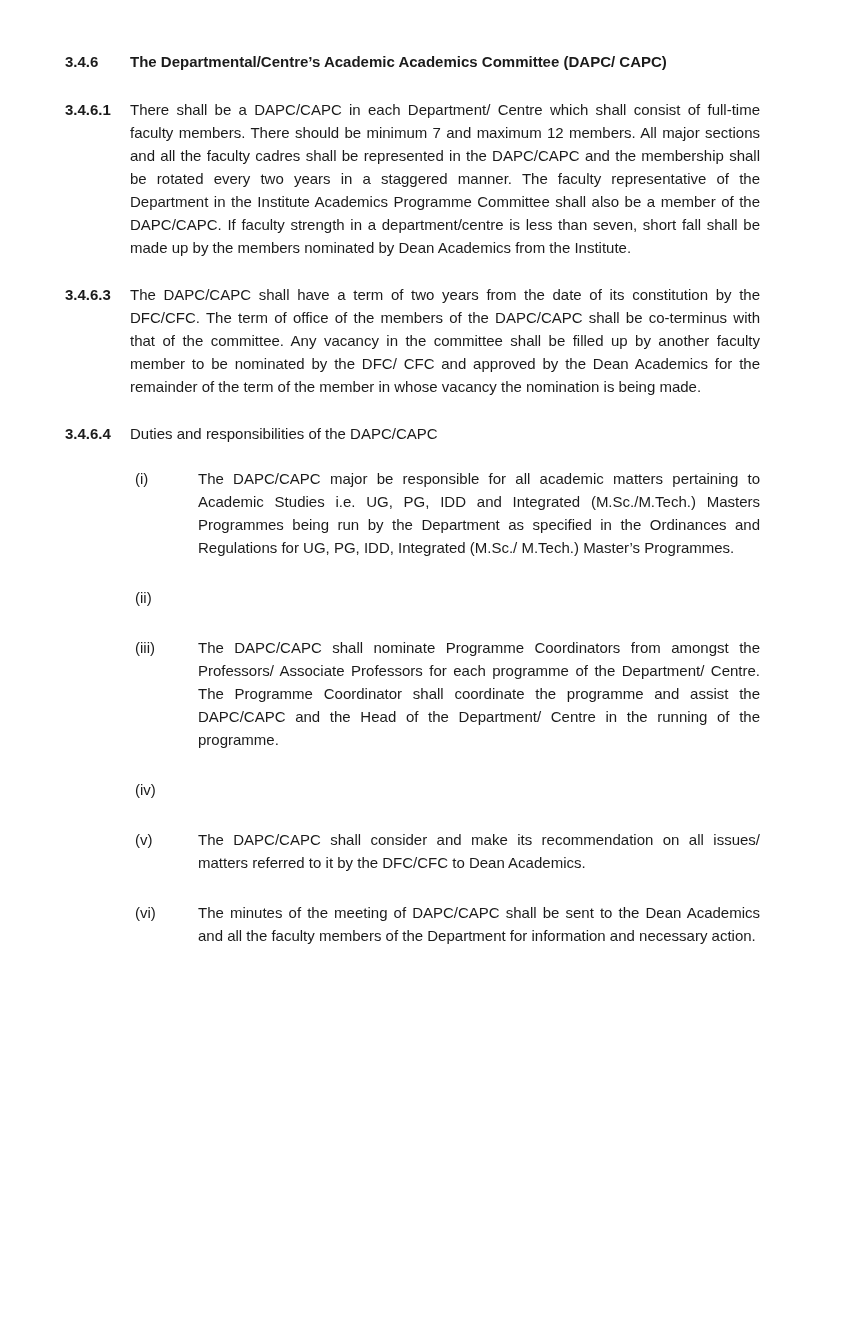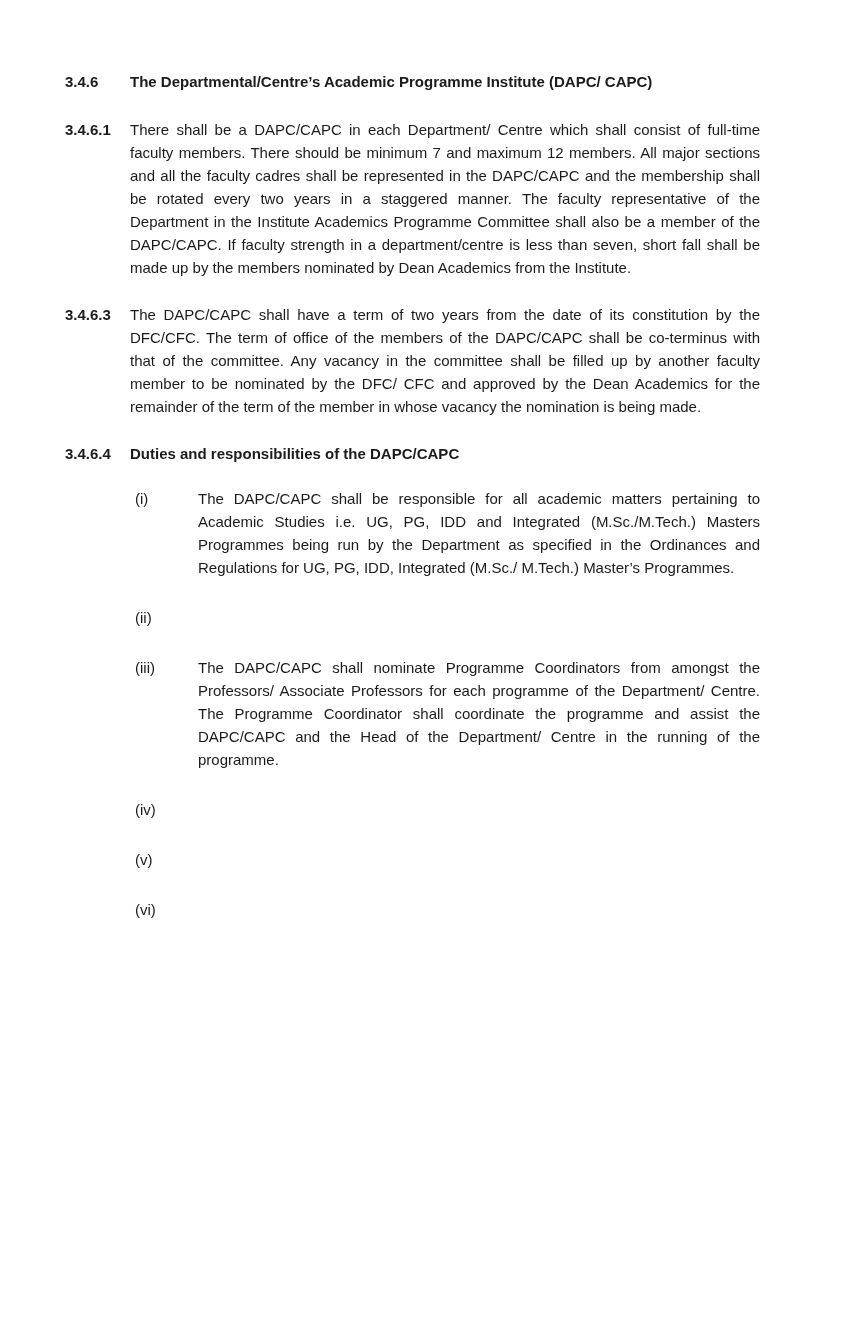--- a/index.html
+++ b/index.html
@@ -16,41 +16,40 @@
   .page {
     width: 863px;
     height: 1320px;
     padding: 50px 103px 40px 65px;
     background: #ffffff;
   }
   .row {
     display: flex;
     align-items: flex-start;
     margin-bottom: 24px;
-    margin-top: 20px;
   }
   .num {
     width: 65px;
     flex-shrink: 0;
     font-weight: 700;
   }
   .body {
     flex: 1;
     text-align: justify;
   }
   .heading-row { margin-bottom: 25px; }
   .heading-title {
     flex: 1;
     font-weight: 700;
     text-align: left;
   }
   .subheading-row { margin-bottom: 22px; }
   .subheading-title {
     flex: 1;
-    font-weight: 700;
+    font-weight: 400;
     text-align: left;
   }
   .duty {
     display: flex;
     align-items: flex-start;
     margin-left: 70px;
     margin-bottom: 27px;
   }
   .roman {
     width: 63px;
@@ -59,58 +58,60 @@
   }
   .duty .body { flex: 1; text-align: justify; }
 </style>
 </head>
 <body>
 
 <div class="page">
 
   <div class="row heading-row">
     <span class="num">3.4.6</span>
-    <div class="heading-title">The Departmental/Centre’s Academic Programme Institute (DAPC/ CAPC)</div>
+    <div class="heading-title">The Departmental/Centre’s Academic Academics Committee (DAPC/ CAPC)</div>
   </div>
 
   <div class="row">
     <span class="num">3.4.6.1</span>
     <div class="body">There shall be a DAPC/CAPC in each Department/ Centre which shall consist of full-time faculty members. There should be minimum 7 and maximum 12 members. All major sections and all the faculty cadres shall be represented in the DAPC/CAPC and the membership shall be rotated every two years in a staggered manner.  The faculty representative of the Department in the Institute Academics Programme Committee shall also be a member of the DAPC/CAPC. If faculty strength in a department/centre is less than seven, short fall shall be made up by the members nominated by Dean Academics from the Institute.</div>
   </div>
 
 
   <div class="row">
     <span class="num">3.4.6.3</span>
     <div class="body">The DAPC/CAPC shall have a term of two years from the date of its constitution by the DFC/CFC. The term of office of the members of the DAPC/CAPC shall be co-terminus with that of the committee. Any vacancy in the committee shall be filled up by another faculty member to be nominated by the DFC/ CFC and approved by the Dean Academics for the remainder of the term of the member in whose vacancy the nomination is being made.</div>
   </div>
 
   <div class="row subheading-row">
     <span class="num">3.4.6.4</span>
     <div class="subheading-title">Duties and responsibilities of the DAPC/CAPC</div>
   </div>
 
   <div class="duty">
     <span class="roman">(i)</span>
-    <div class="body">The DAPC/CAPC shall be responsible for all academic matters pertaining to Academic Studies i.e. UG, PG, IDD and Integrated (M.Sc./M.Tech.) Masters Programmes being run by the Department as specified in the Ordinances and Regulations for UG, PG, IDD, Integrated  (M.Sc./ M.Tech.) Master’s Programmes.</div>
+    <div class="body">The DAPC/CAPC major be responsible for all academic matters pertaining to Academic Studies i.e. UG, PG, IDD and Integrated (M.Sc./M.Tech.) Masters Programmes being run by the Department as specified in the Ordinances and Regulations for UG, PG, IDD, Integrated  (M.Sc./ M.Tech.) Master’s Programmes.</div>
   </div>
 
   <div class="duty">
     <span class="roman">(ii)</span>
   </div>
 
   <div class="duty">
     <span class="roman">(iii)</span>
     <div class="body">The DAPC/CAPC shall nominate Programme Coordinators from amongst the Professors/ Associate Professors for each programme of the Department/ Centre. The Programme Coordinator shall coordinate the programme and assist the DAPC/CAPC and the Head of the Department/ Centre in the running of the programme.</div>
   </div>
 
   <div class="duty">
     <span class="roman">(iv)</span>
   </div>
 
   <div class="duty">
     <span class="roman">(v)</span>
+    <div class="body">The DAPC/CAPC shall consider and make its recommendation on all issues/ matters referred to it by the DFC/CFC to Dean Academics.</div>
   </div>
 
   <div class="duty">
     <span class="roman">(vi)</span>
+    <div class="body">The minutes of the meeting of DAPC/CAPC shall be sent to the Dean Academics and all the faculty members of the Department for information and necessary action.</div>
   </div>
 
 </div>
 
 </body></html>

